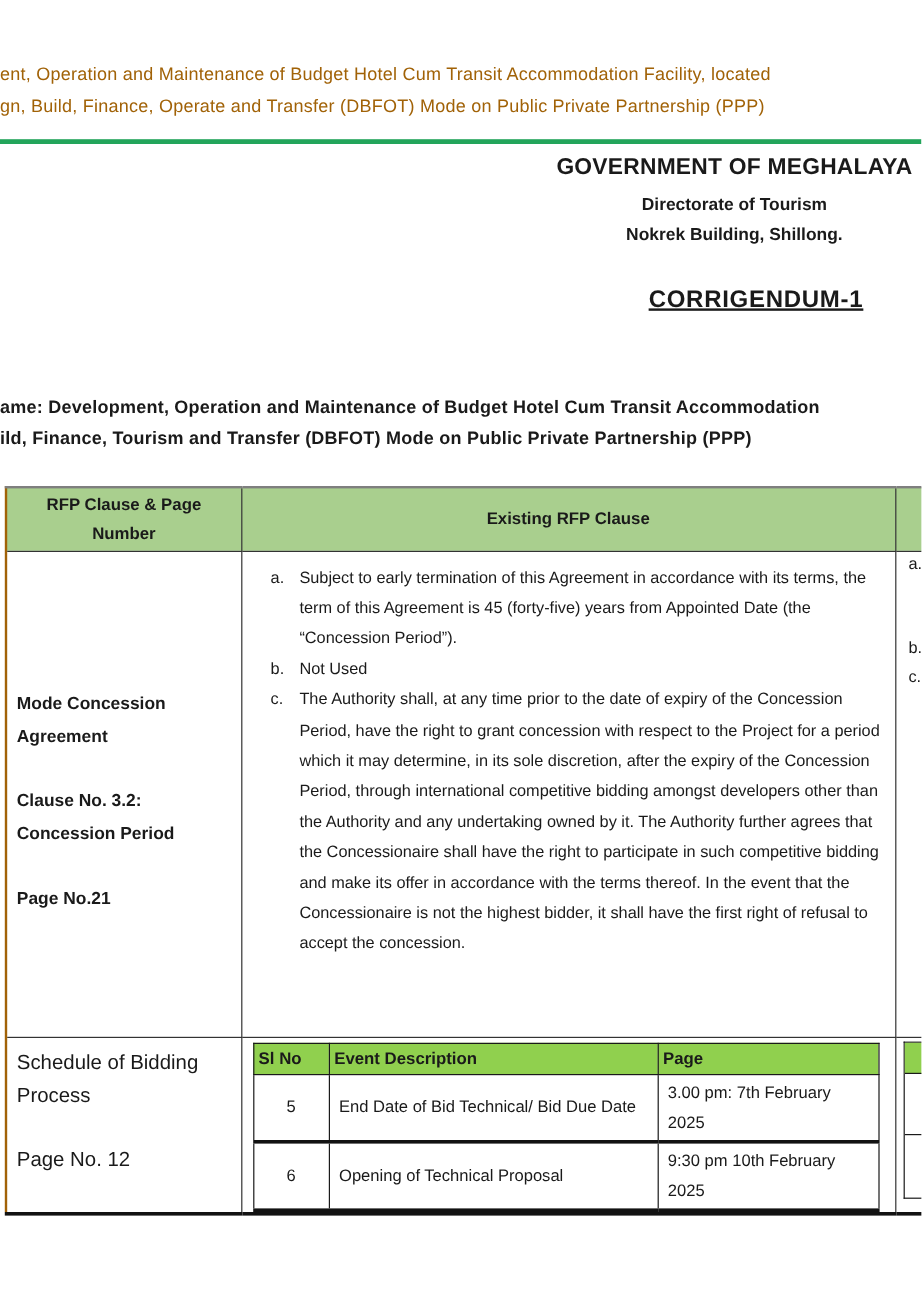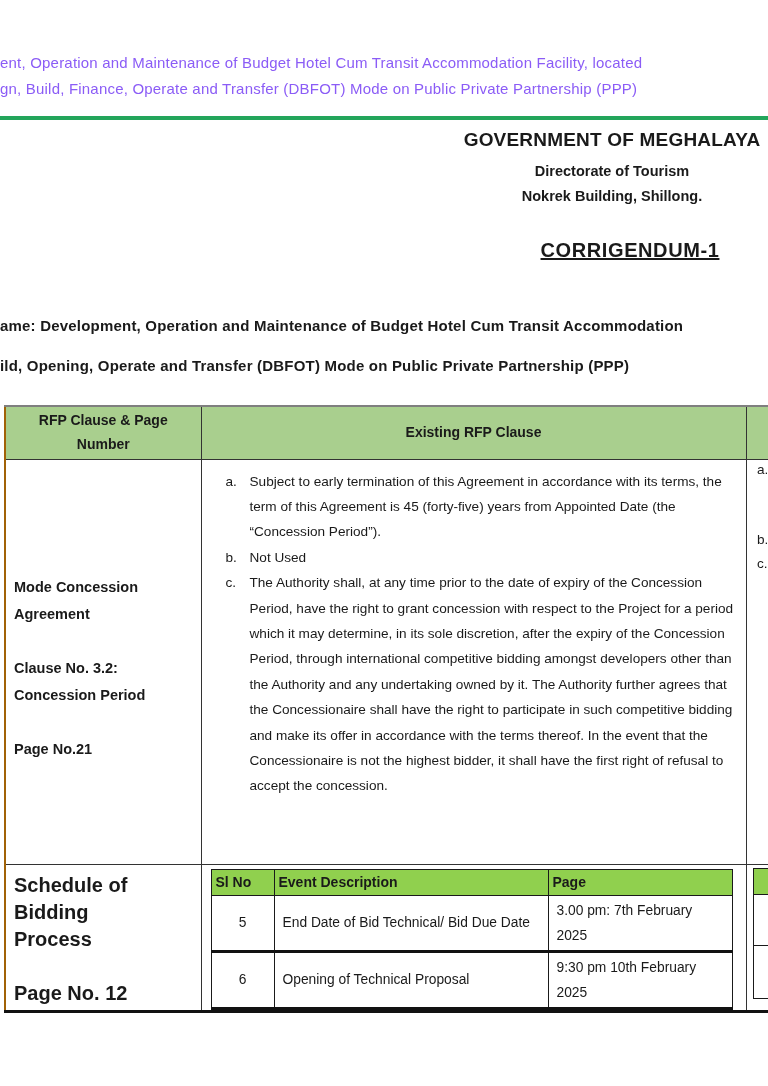--- a/index.html
+++ b/index.html
@@ -1,44 +1,44 @@
 <!DOCTYPE html>
 <html style="--c-header-rule: #23a55b; --c-table-header-fill: #a9cf8e; --c-schedule-header-fill: #90d04e;"><head>
 <meta charset="utf-8">
 <style>
   html,body{margin:0;padding:0;background:#ffffff;}
   #page{
     position:relative;width:768px;height:1086px;overflow:hidden;background:#fff;
     font-family:"Liberation Sans",sans-serif;color:#1a1a1a;
   }
   .abs{position:absolute;}
-  .runhdr{white-space:nowrap;font-size:15px;letter-spacing:.2px;color:#8b5cf6;}
+  .runhdr{white-space:nowrap;font-size:15px;letter-spacing:.2px;color:#a16207;}
   #rule{left:0;top:116px;width:768px;height:4px;background:var(--c-header-rule,#23a55b);}
   #letterhead{left:362px;top:127px;width:500px;text-align:center;font-weight:bold;}
   .gov{font-size:19px;line-height:26px;letter-spacing:.2px;margin-bottom:6px;}
   .sub{font-size:14.5px;line-height:25px;}
   #title{left:380px;top:239px;width:500px;text-align:center;font-weight:bold;font-size:20px;
          letter-spacing:.6px;text-decoration:underline;}
   #refno{left:0;top:287px;font-size:15.5px;white-space:nowrap;}
   .proj{font-weight:bold;font-size:15px;letter-spacing:.2px;white-space:nowrap;left:0;}
-  #proj1{top:317px;text-align:right;}
+  #proj1{top:331px;text-align:right;}
   #proj2{top:357px;}
 
   
   table.outer{position:absolute;left:4px;top:405px;width:1296px;border-collapse:collapse;table-layout:fixed;}
   table.outer th,table.outer td{box-sizing:border-box;border:1.6px solid #333;}
   table.outer tr.hd th{
     background:var(--c-table-header-fill,#a9cf8e);height:53px;vertical-align:middle;
     font-size:14px;font-weight:bold;line-height:23.5px;padding:0 6px;text-align:center;
     border-top:2px solid #7f7f7f;
   }
   table.outer .edge-l{border-left:2px solid #a16207;}
   table.outer tr.last td{border-bottom:3px solid #121212;}
   td.cref{vertical-align:top;font-weight:bold;font-size:14.5px;line-height:27px;padding:114px 6px 0 8px;height:405px;}
-  td.cref2{vertical-align:top;font-weight:bold;font-size:20px;line-height:27px;padding:7px 6px 0 8px;height:137px;}
+  td.cref2{vertical-align:top;font-weight:normal;font-size:17px;line-height:27px;padding:7px 6px 0 8px;height:137px;}
   .tline{min-height:27px;}
   td.existing{vertical-align:top;padding:9px 12px 0 24px;font-size:13.6px;line-height:25.4px;}
   .li{display:flex;}
   .li .m{flex:0 0 24px;}
   .li .t{flex:1;}
   td.revised{vertical-align:top;}
   td.schedcell{vertical-align:top;padding:0;}
 
   
   table.sched{margin:4px 0 0 9px;width:521px;border-collapse:collapse;table-layout:fixed;}
@@ -71,21 +71,21 @@
   <div class="abs" id="letterhead">
     <div class="gov">GOVERNMENT OF MEGHALAYA</div>
     <div class="sub">Directorate of Tourism</div>
     <div class="sub">Nokrek Building, Shillong.</div>
   </div>
 
   <div class="abs" id="title">CORRIGENDUM-1</div>
 
 
   <div class="abs proj" id="proj1">ame: Development, Operation and Maintenance of Budget Hotel Cum Transit Accommodation</div>
-  <div class="abs proj" id="proj2">ild, Opening, Operate and Transfer (DBFOT) Mode on Public Private Partnership (PPP)</div>
+  <div class="abs proj" id="proj2">ild, Finance, Tourism and Transfer (DBFOT) Mode on Public Private Partnership (PPP)</div>
 
   <table class="outer">
     <colgroup>
         <col style="width:196px">
         <col style="width:545px">
         <col style="width:555px">
       </colgroup>
     <tbody>
       <tr class="hd">
         <th class="edge-l">RFP Clause &amp; Page Number</th>

